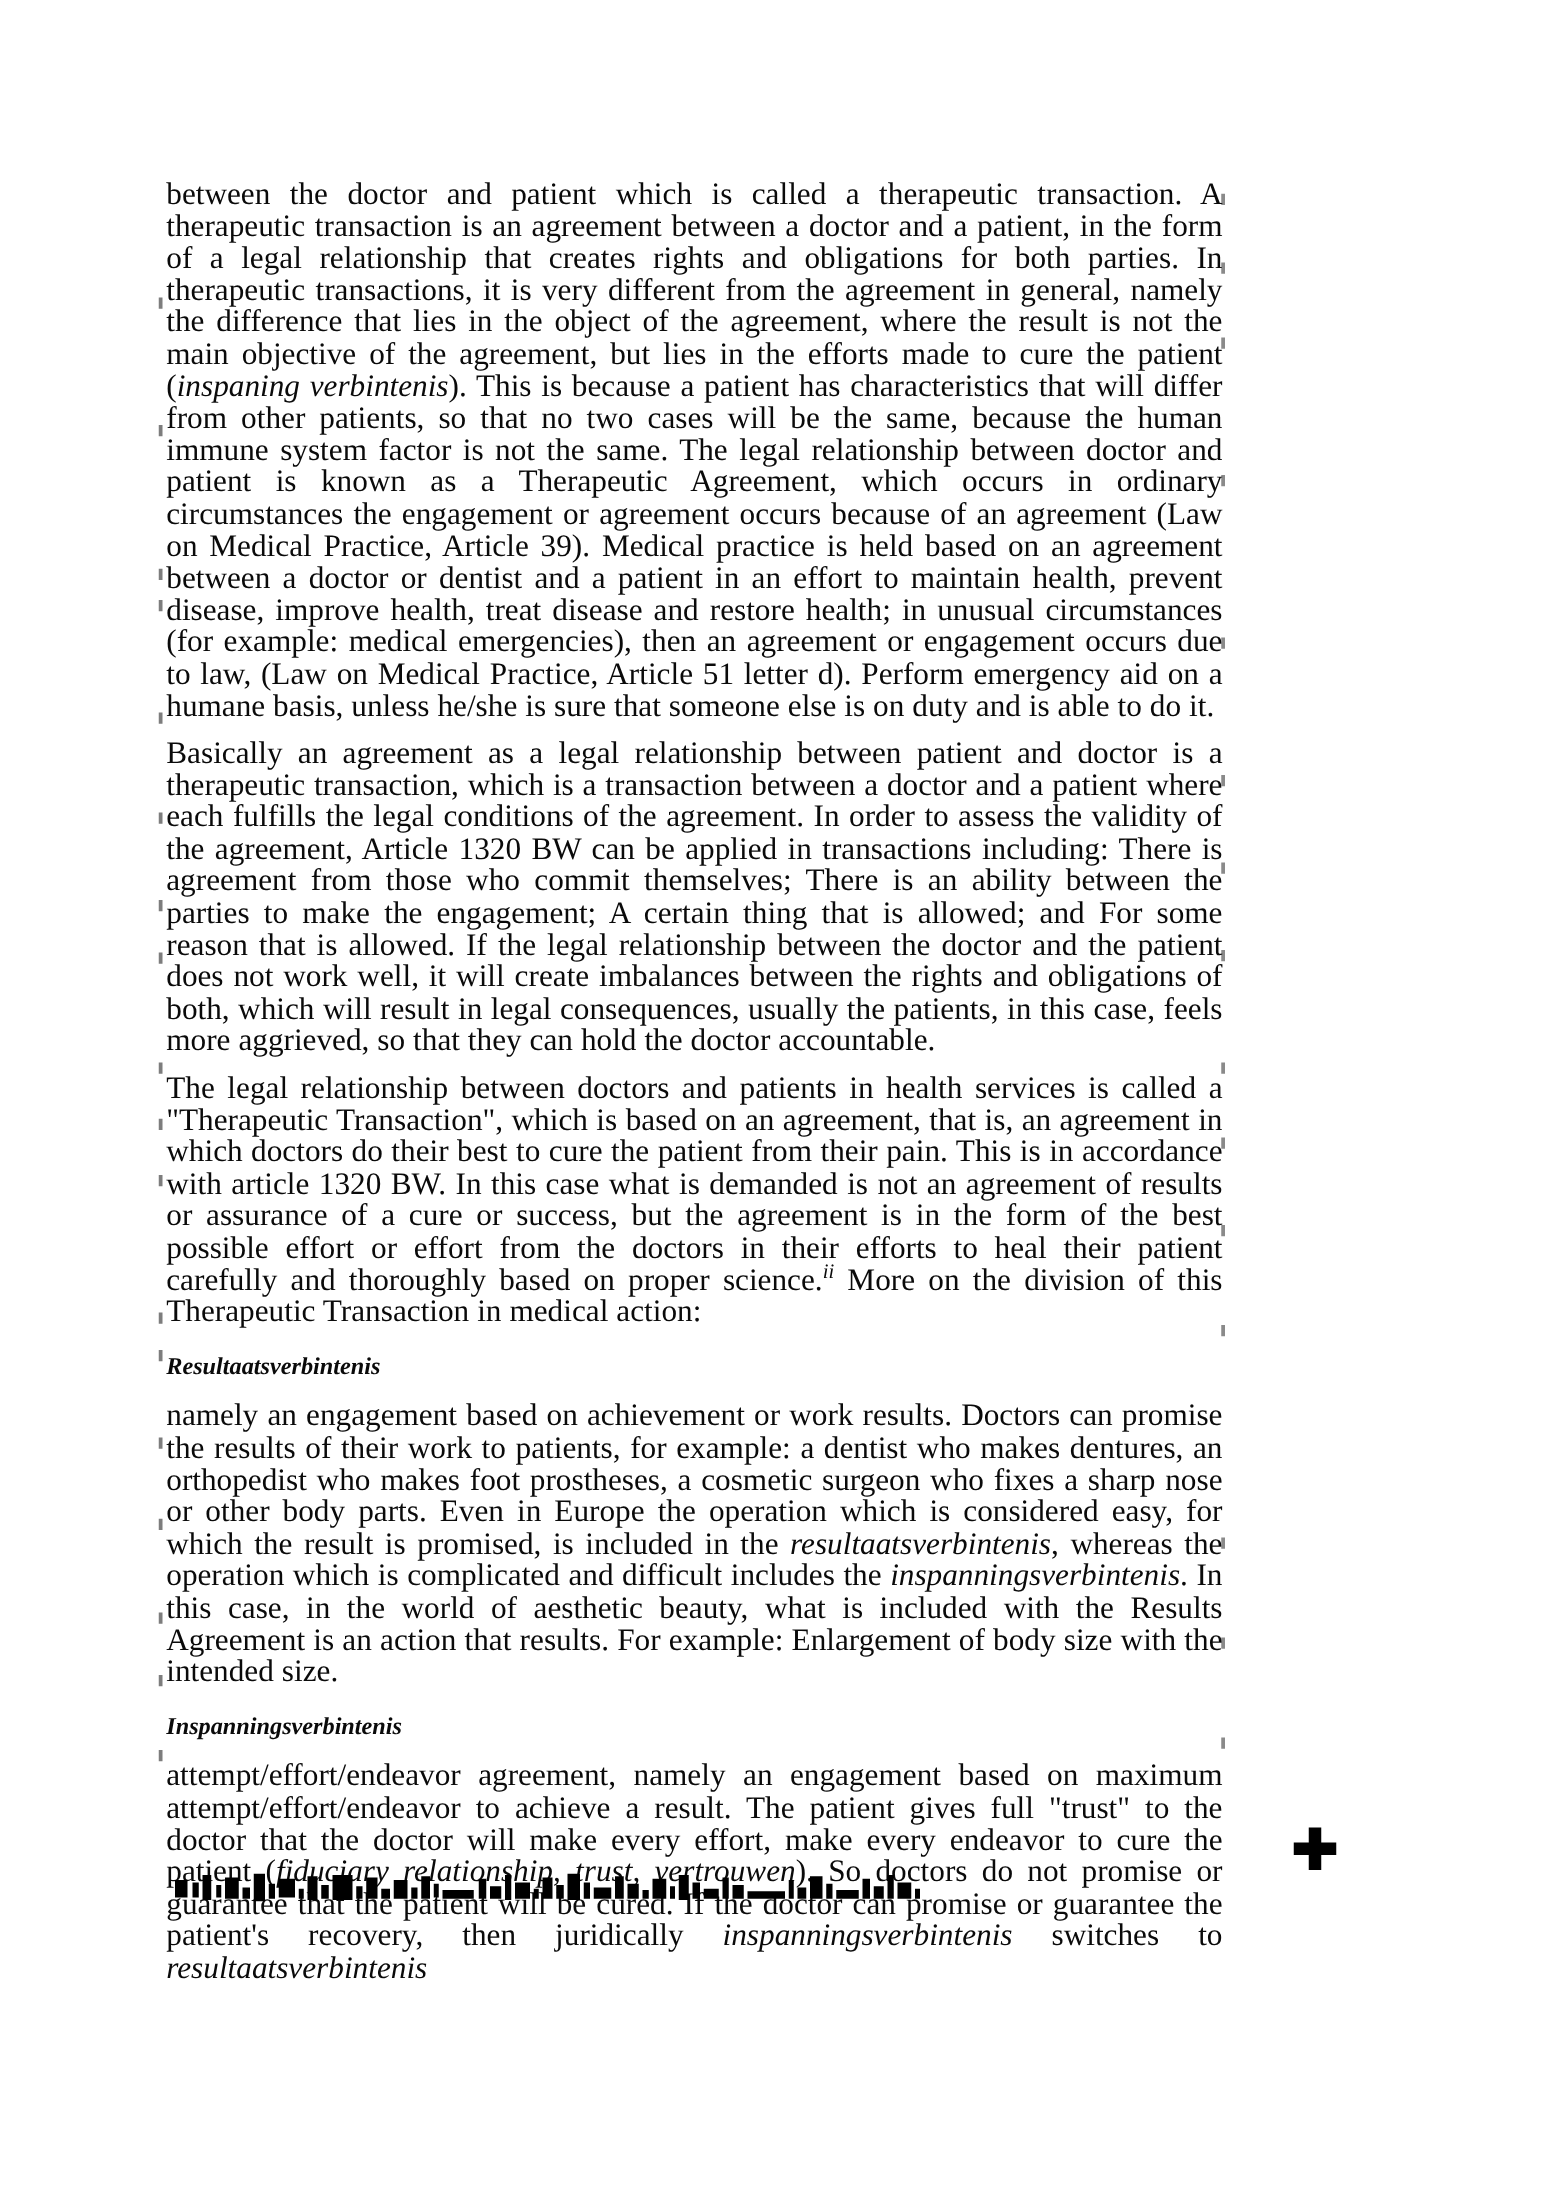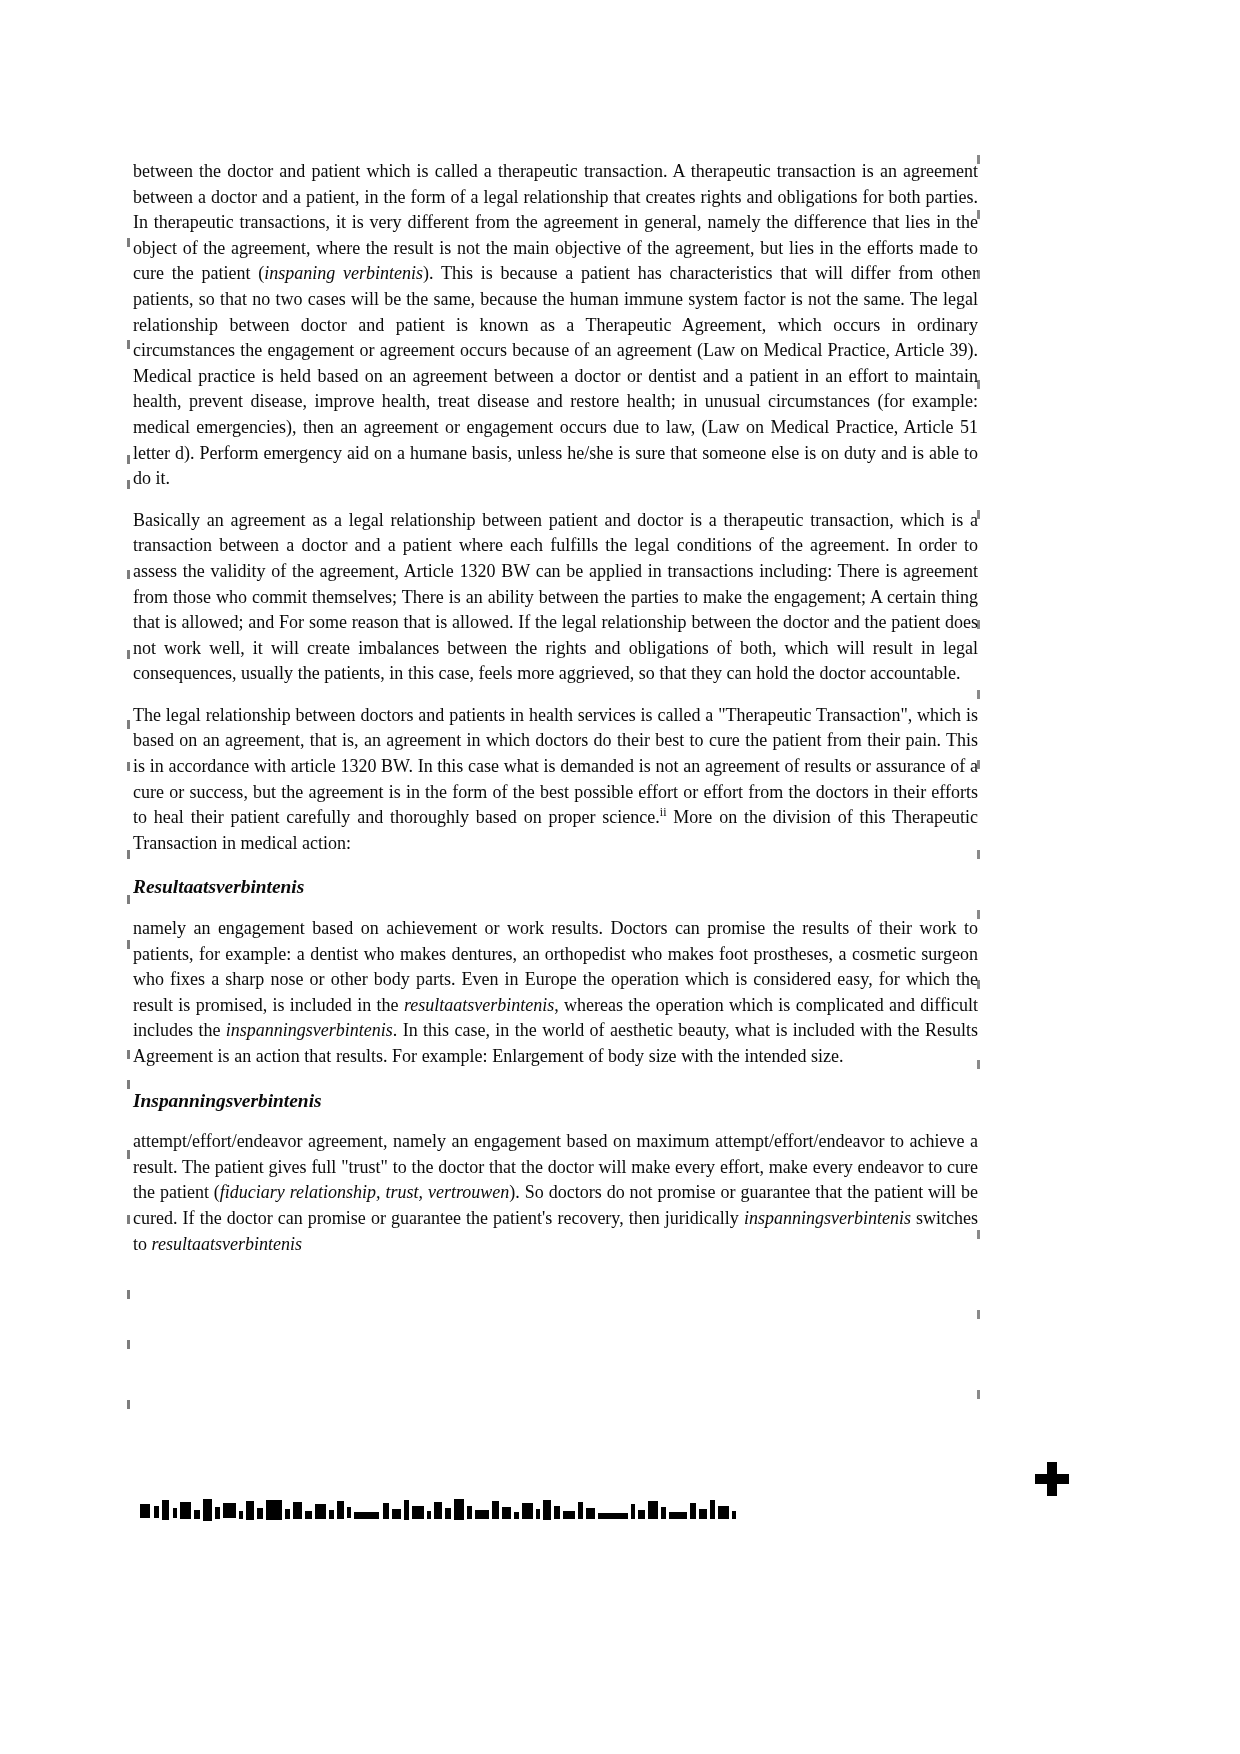--- a/index.html
+++ b/index.html
@@ -16,42 +16,43 @@
     font-family: "Liberation Serif", "DejaVu Serif", serif;
     color: #0a0a0a;
   }
   .content {
     position: absolute;
     left: 133px;
     top: 143px;
     width: 845px;
   }
   p.body-par {
-    margin: 16px 0 12px 0;
-    font-size: 18px;
+    margin: 0 0 12px 0;
+    font-size: 25px;
     line-height: 25.6px;
     text-align: justify;
     text-justify: inter-word;
     word-spacing: 0.1px;
     hyphens: none;
   }
   p.body-par:last-child { margin-bottom: 0; }
   .heading {
     margin: 18px 0 14px 0;
     font-size: 19.4px;
     line-height: 25.6px;
     font-weight: bold;
     font-style: italic;
     text-align: left;
   }
   .it { font-style: italic; }
   sup.fn {
     font-size: 0.66em;
     vertical-align: super;
     line-height: 0;
+    font-style: italic;
   }
   
   .edge-marks {
     position: absolute;
     left: 127px;
     top: 150px;
     width: 3px;
     height: 1290px;
     pointer-events: none;
   }

